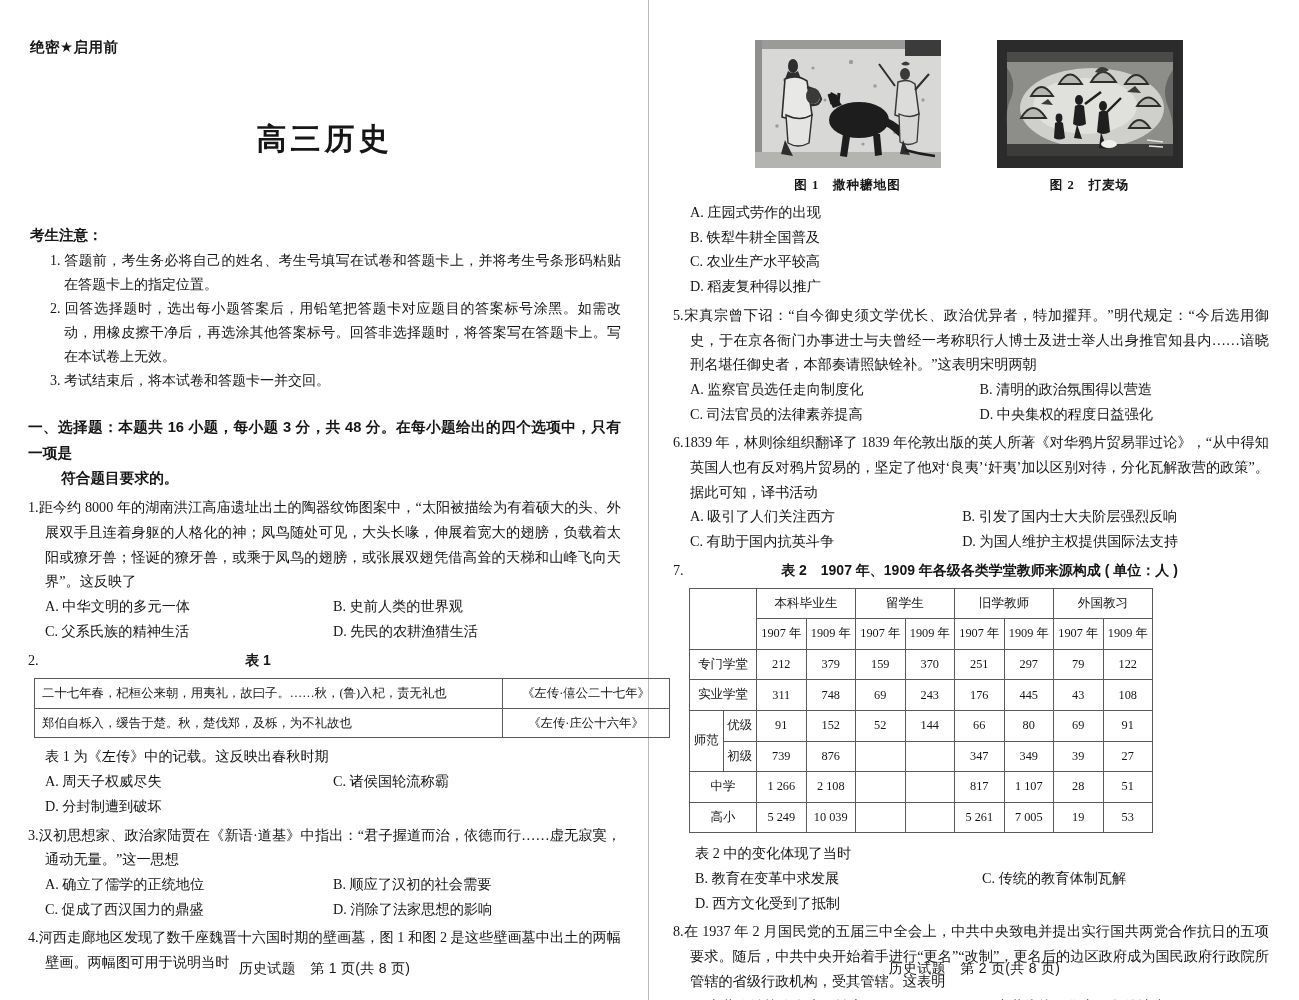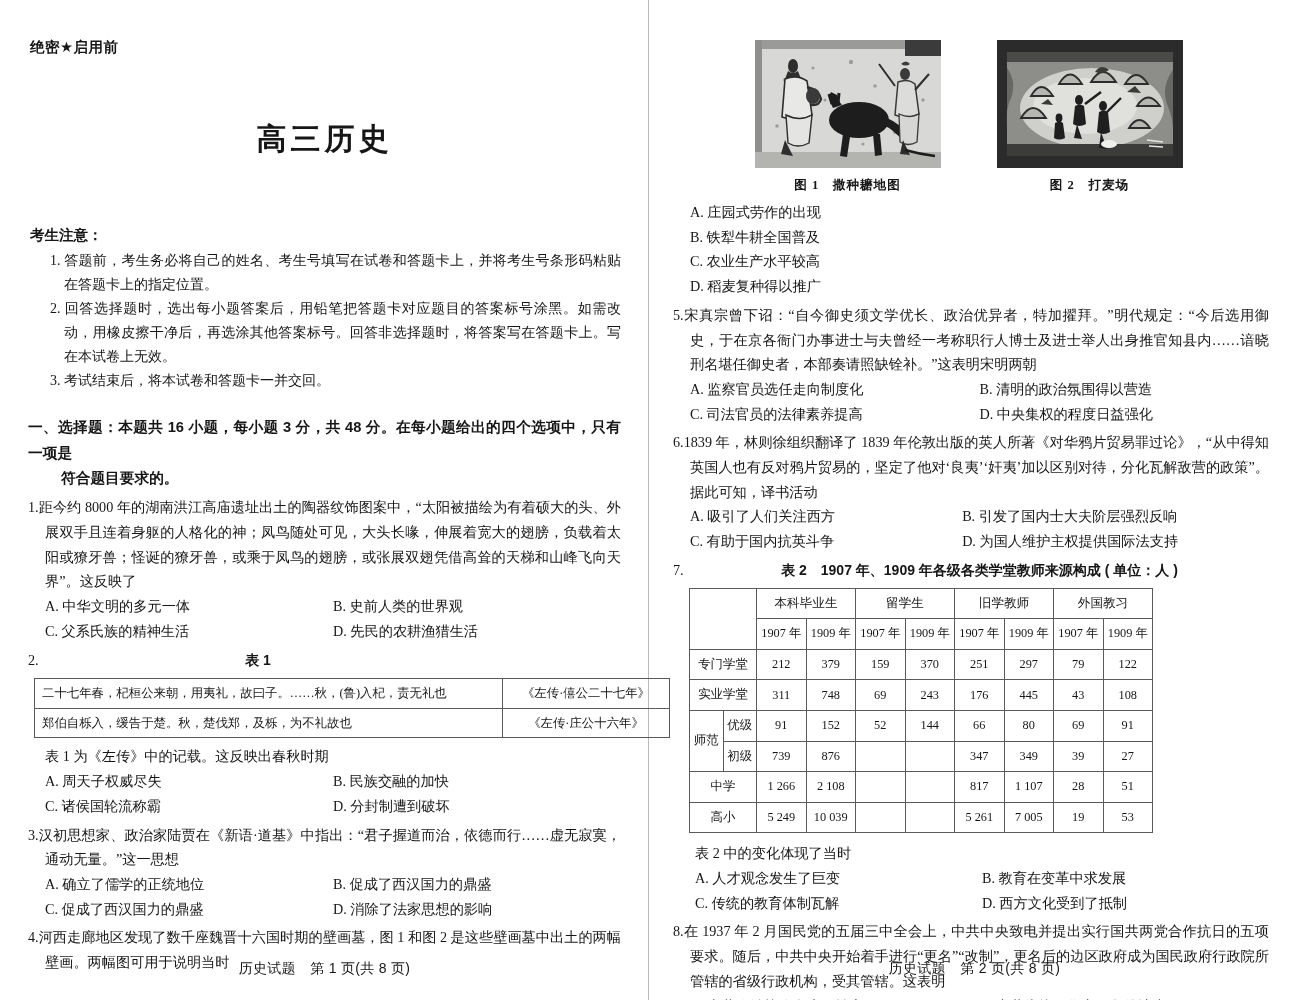--- a/index.html
+++ b/index.html
@@ -229,33 +229,32 @@
         </tr>
         <tr>
           <td>郑伯自栎入，缓告于楚。秋，楚伐郑，及栎，为不礼故也</td>
           <td class="src">《左传·庄公十六年》</td>
         </tr>
       </tbody>
     </table>
     <p class="q-body" style="text-indent:0;padding-left:17px;">表 1 为《左传》中的记载。这反映出春秋时期</p>
     <div class="opts">
       <div class="opt">A. 周天子权威尽失</div>
-      <div class="opt">B. 民族交融的加快</div>
       <div class="opt">C. 诸侯国轮流称霸</div>
       <div class="opt">D. 分封制遭到破坏</div>
     </div>
   </div>
 
   <div class="q">
     <p class="q-body">
       <span>3.</span><span>汉初思想家、政治家陆贾在《新语·道基》中指出：“君子握道而治，依德而行……虚无寂寞，通动无量。”这一思想</span>
     </p>
     <div class="opts">
       <div class="opt">A. 确立了儒学的正统地位</div>
-      <div class="opt">B. 促成了西汉国力的鼎盛</div>
+      <div class="opt">B. 顺应了汉初的社会需要</div>
       <div class="opt">C. 促成了西汉国力的鼎盛</div>
       <div class="opt">D. 消除了法家思想的影响</div>
     </div>
   </div>
 
   <div class="q">
     <p class="q-body">
       <span>4.</span><span>河西走廊地区发现了数千座魏晋十六国时期的壁画墓，图 1 和图 2 是这些壁画墓中出土的两幅壁画。两幅图可用于说明当时</span>
     </p>
   </div>
@@ -488,21 +487,20 @@
           <td>5 261</td>
           <td>7 005</td>
           <td>19</td>
           <td>53</td>
         </tr>
       </tbody>
     </table>
 
     <p class="q-body" style="text-indent:0;padding-left:22px;margin-top:8px;">表 2 中的变化体现了当时</p>
     <div class="opts" style="margin-left:22px;">
-      <div class="opt">A. 人才观念发生了巨变</div>
       <div class="opt">B. 教育在变革中求发展</div>
       <div class="opt">C. 传统的教育体制瓦解</div>
       <div class="opt">D. 西方文化受到了抵制</div>
     </div>
   </div>
 
   <div class="q" style="margin-left:5px;">
     <p class="q-body">
       <span>8.</span><span>在 1937 年 2 月国民党的五届三中全会上，中共中央致电并提出实行国共两党合作抗日的五项要求。随后，中共中央开始着手进行“更名”“改制”，更名后的边区政府成为国民政府行政院所管辖的省级行政机构，受其管辖。这表明</span>
     </p>

